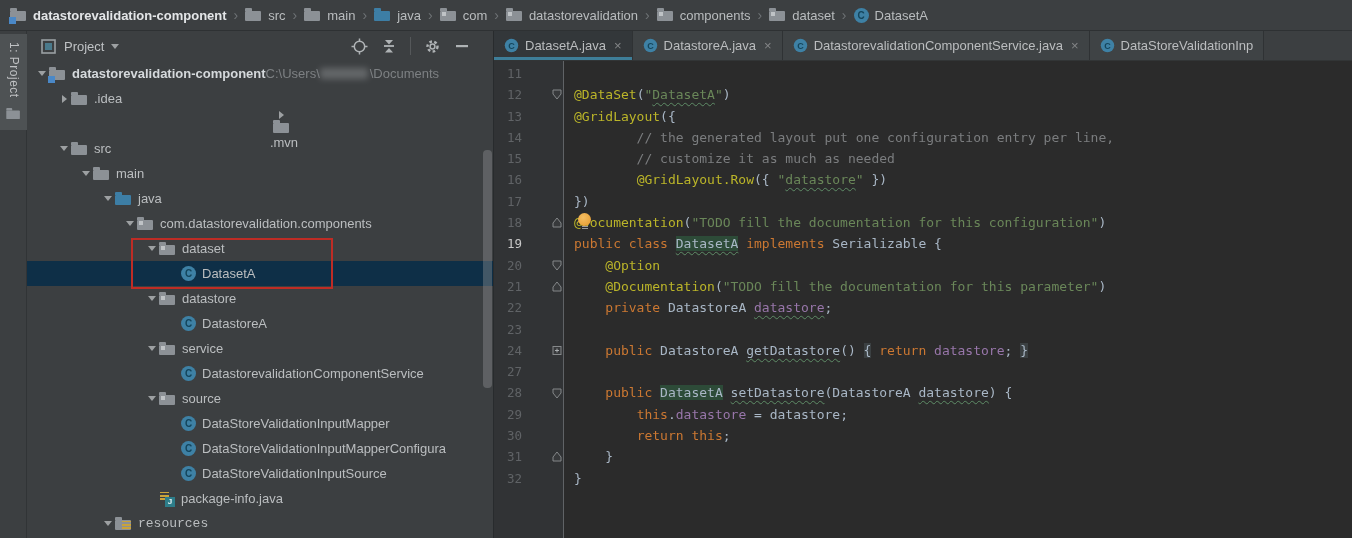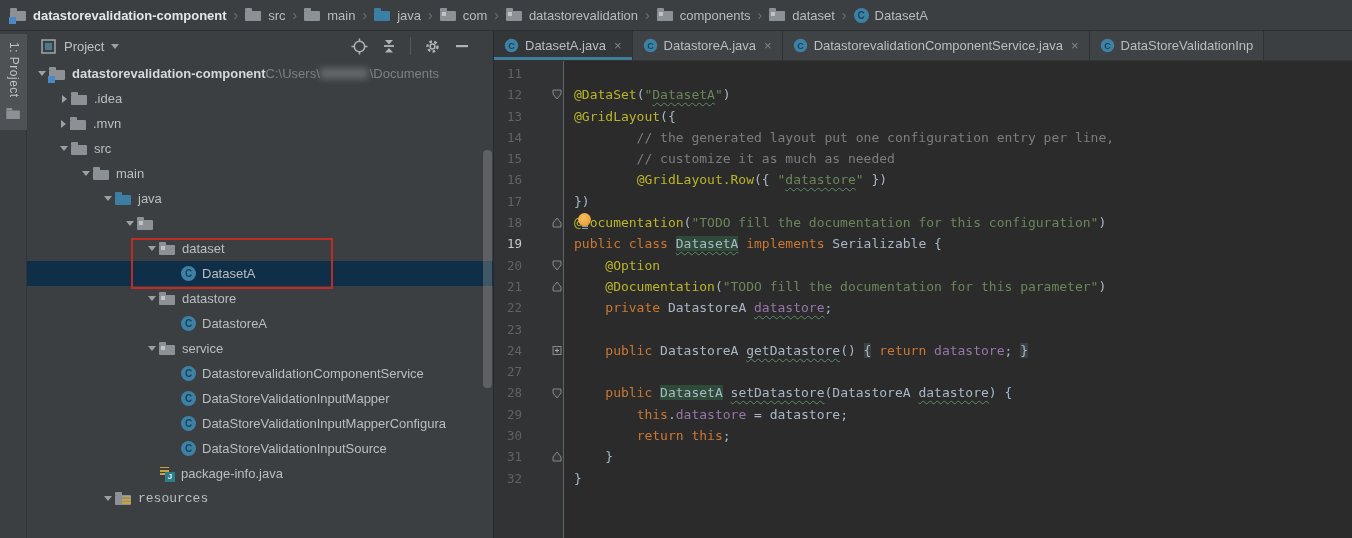--- a/index.html
+++ b/index.html
@@ -235,21 +235,21 @@
           </div>
           <div class="tree-row" style="padding-left: 30px;">
             <span class="arr">
               <span class="closed"></span>
             </span>
             <span class="icn">
               <span class="fbase"></span>
             </span>
             <span class="lbl">.idea</span>
           </div>
-          <div class="tree-row" style="padding-left: 29px;">
+          <div class="tree-row" style="padding-left: 42px; flex-direction: column;">
             <span class="arr">
               <span class="closed"></span>
             </span>
             <span class="icn">
               <span class="fbase"></span>
             </span>
             <span class="lbl">.mvn</span>
           </div>
           <div class="tree-row" style="padding-left: 30px;">
             <span class="arr">
@@ -278,20 +278,21 @@
             </span>
             <span class="lbl">java</span>
           </div>
           <div class="tree-row" style="padding-left: 96px;">
             <span class="arr">
               <span class="open"></span>
             </span>
             <span class="icn pkg">
               <span class="fbase"></span>
             </span>
+            <span class="lbl">com.datastorevalidation.components</span>
           </div>
           <div class="tree-row" style="padding-left: 118px;">
             <span class="arr">
               <span class="open"></span>
             </span>
             <span class="icn pkg">
               <span class="fbase"></span>
             </span>
             <span class="lbl">dataset</span>
           </div>
@@ -320,20 +321,29 @@
             </span>
             <span class="icn pkg">
               <span class="fbase"></span>
             </span>
             <span class="lbl">service</span>
           </div>
           <div class="tree-row" style="padding-left: 140px;">
             <span class="arr"></span>
             <span class="cls">C</span>
             <span class="lbl">DatastorevalidationComponentService</span>
+          </div>
+          <div class="tree-row" style="padding-left: 118px;">
+            <span class="arr">
+              <span class="open"></span>
+            </span>
+            <span class="icn pkg">
+              <span class="fbase"></span>
+            </span>
+            <span class="lbl">source</span>
           </div>
           <div class="tree-row" style="padding-left: 140px;">
             <span class="arr"></span>
             <span class="cls">C</span>
             <span class="lbl">DataStoreValidationInputMapper</span>
           </div>
           <div class="tree-row" style="padding-left: 140px;">
             <span class="arr"></span>
             <span class="cls">C</span>
             <span class="lbl">DataStoreValidationInputMapperConfigura</span>

